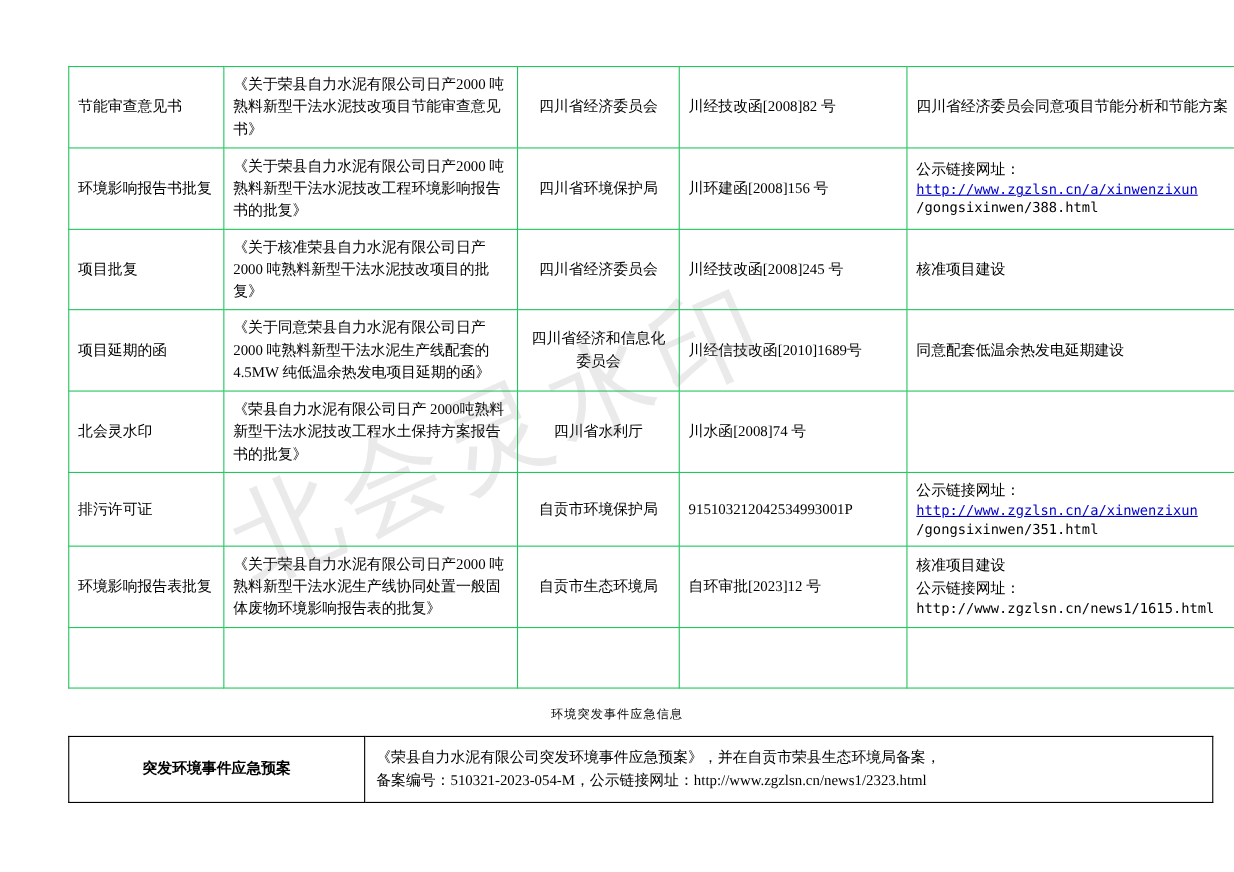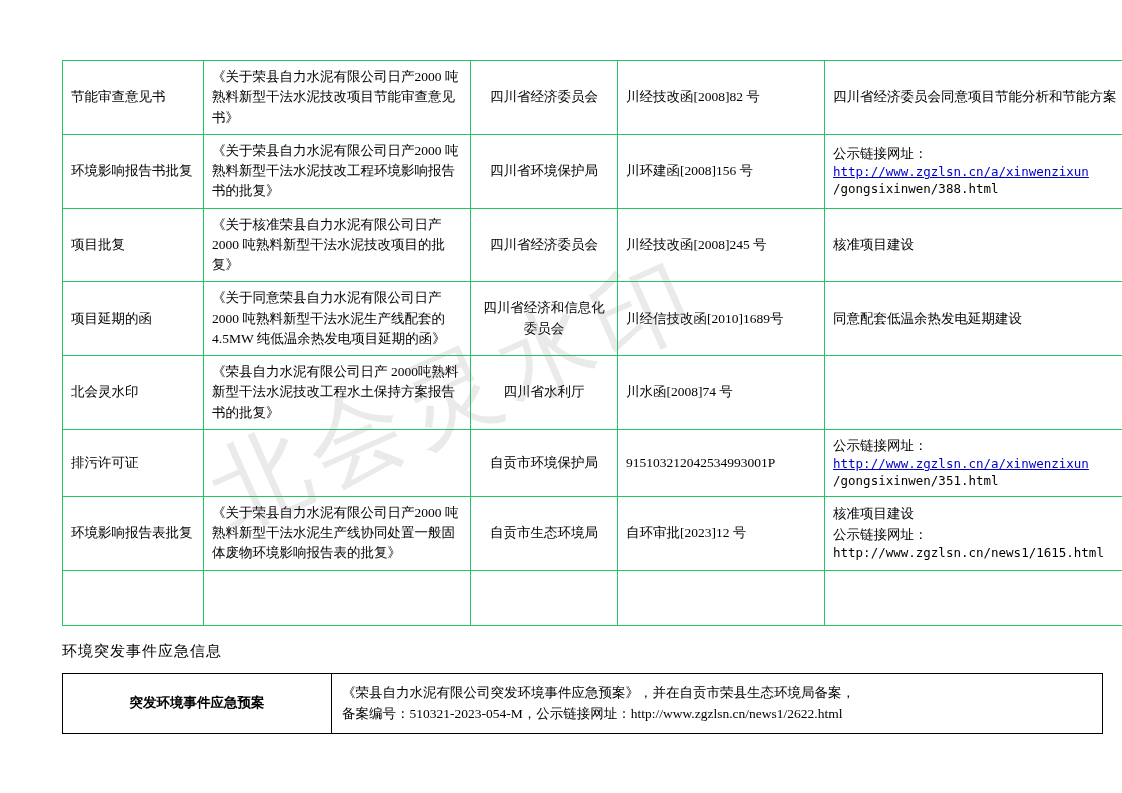--- a/index.html
+++ b/index.html
@@ -61,21 +61,22 @@
     font-size: 12.5px;
     color: #000000;
     word-break: break-all;
     display: block;
     line-height: 1.35;
   }
   .note-line { display: block; }
   .empty-row td { height: 42px; }
 
   .section-heading {
-    font-size: 15px;
+    text-align: center;
+    font-size: 11px;
     margin: 16px 0 12px 0;
     letter-spacing: 1px;
     color: #000000;
   }
 
   table.emg-table {
     border-collapse: collapse;
     width: 998px;
     table-layout: fixed;
   }
@@ -204,21 +205,21 @@
   </table>
 
   <div class="section-heading">环境突发事件应急信息</div>
 
   <table class="emg-table">
     <tbody>
       <tr>
         <td class="e0">突发环境事件应急预案</td>
         <td class="e1">
           <span class="note-line">《荣县自力水泥有限公司突发环境事件应急预案》，并在自贡市荣县生态环境局备案，</span>
-          <span class="note-line"><span>备案编号：510321-2023-054-M，公示链接网址：</span><span>http://www.zgzlsn.cn/news1/2622.html</span></span>
+          <span class="note-line"><span>备案编号：510321-2023-054-M，公示链接网址：</span><span>http://www.zgzlsn.cn/news1/2323.html</span></span>
         </td>
       </tr>
     </tbody>
   </table>
 
   <div class="watermark">
     <div class="watermark-text">北会灵水印</div>
   </div>
 
 </div>

